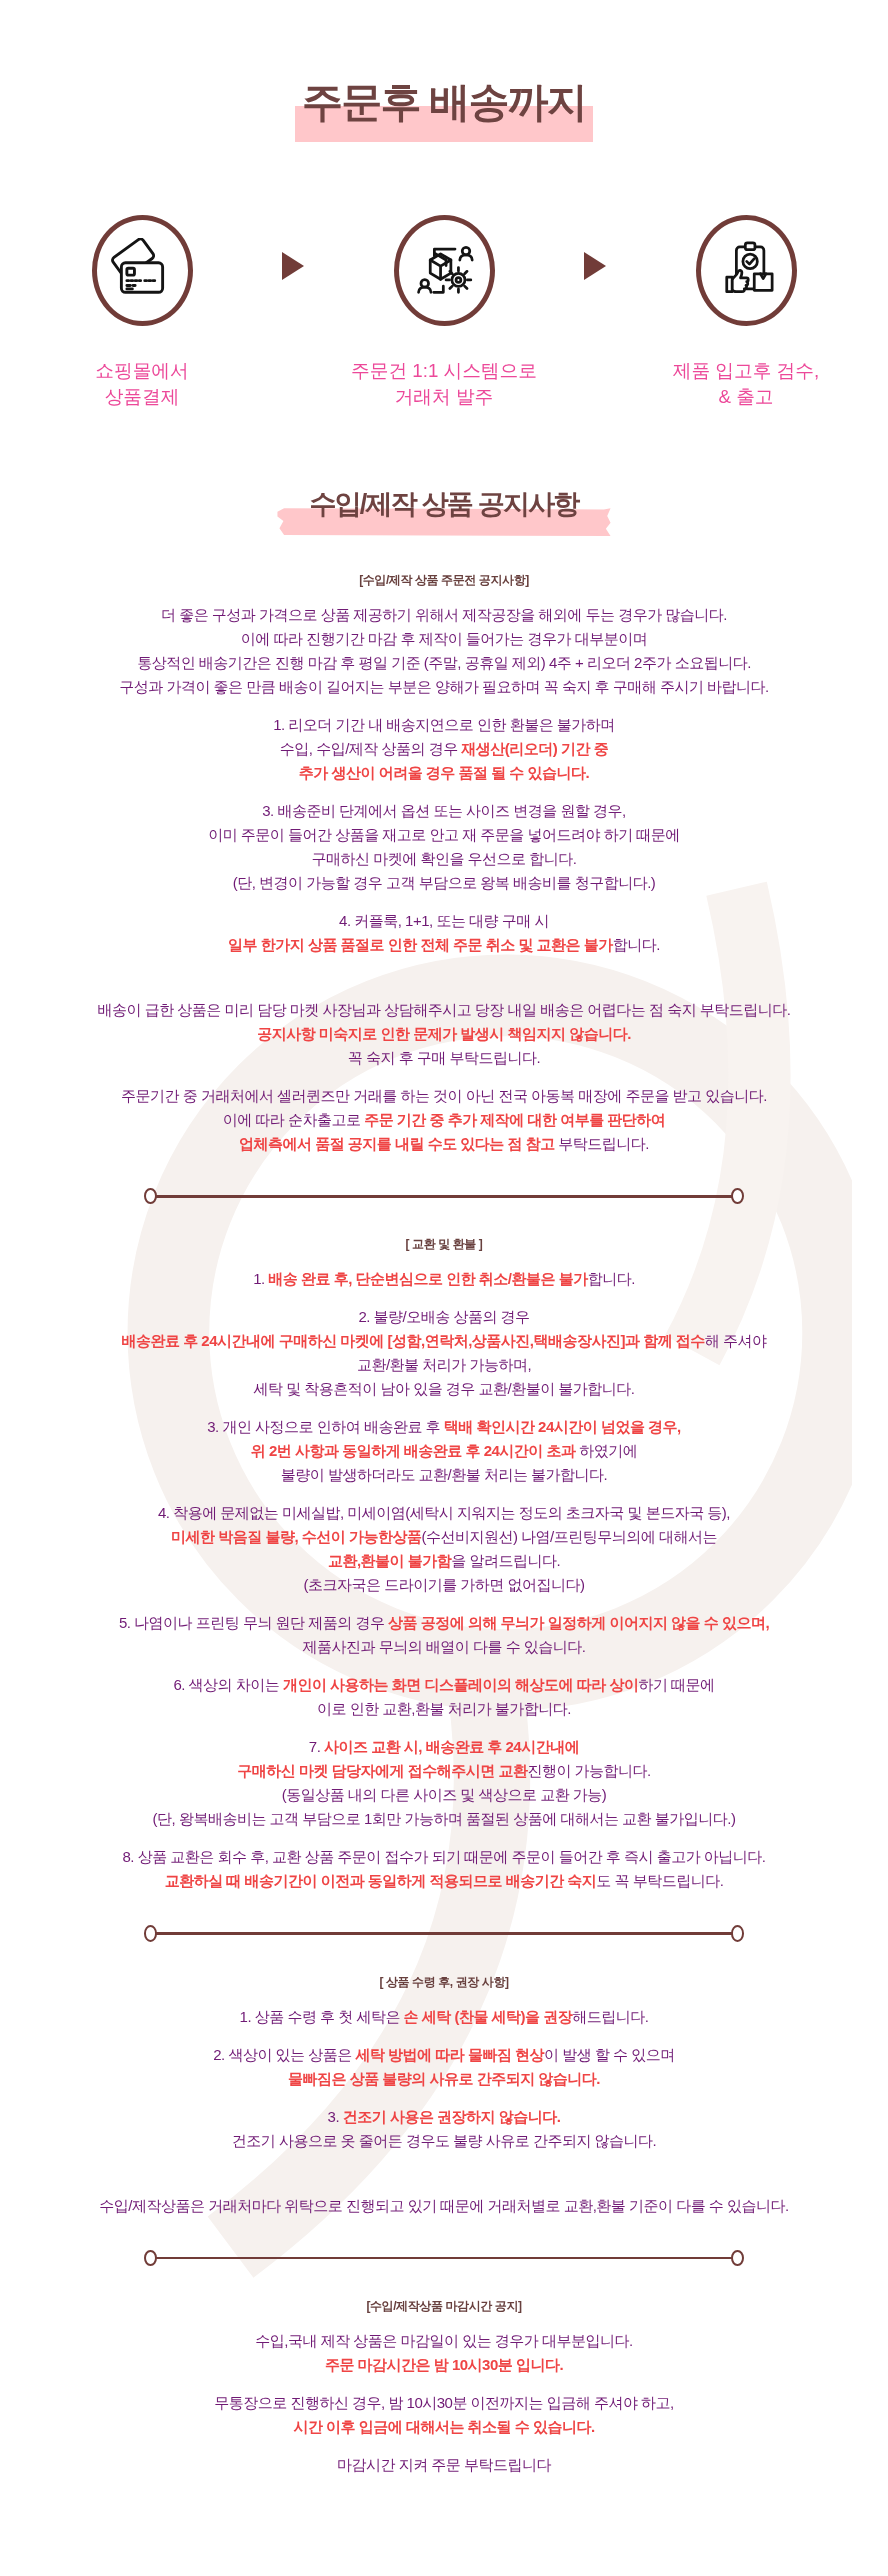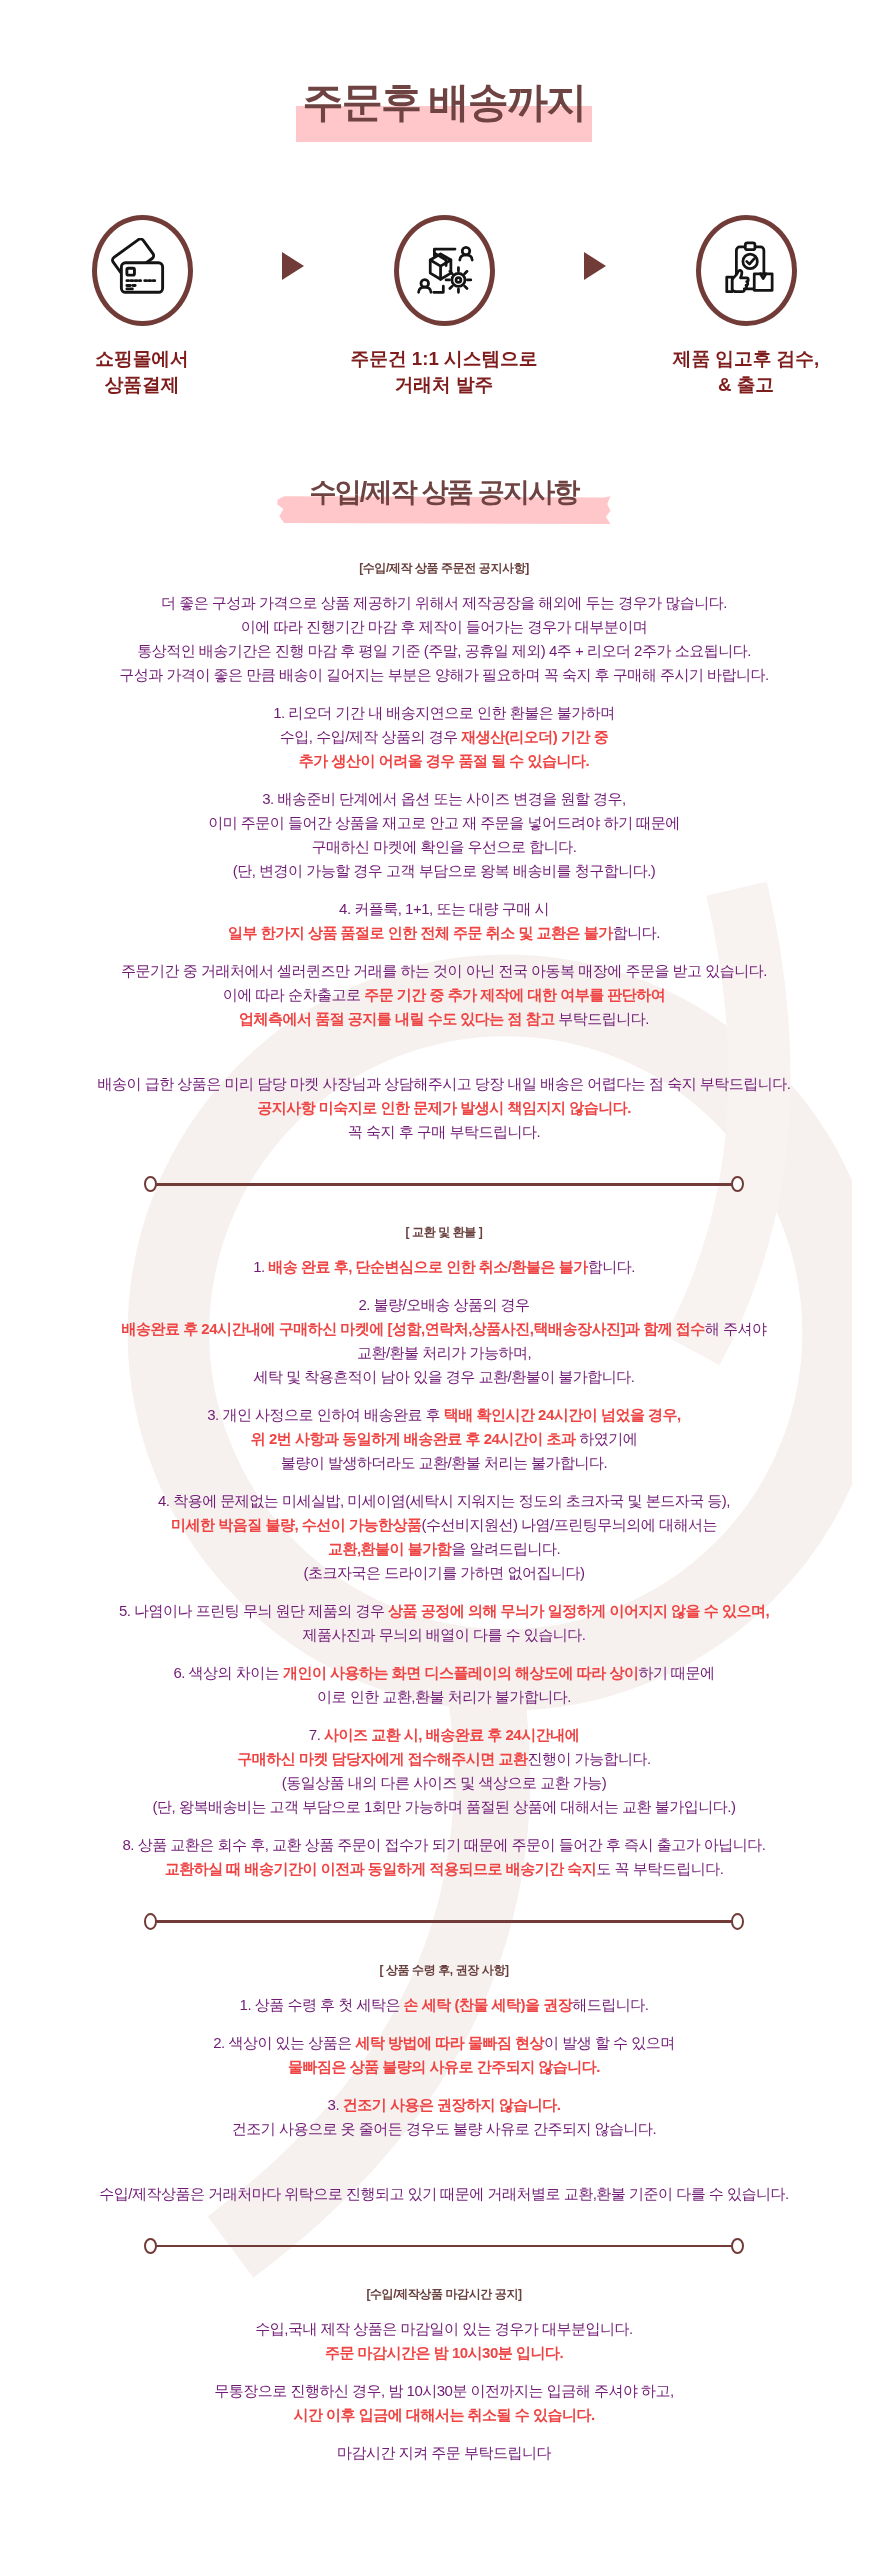--- a/index.html
+++ b/index.html
@@ -7,21 +7,21 @@
     width:888px;height:2576px;overflow:hidden;position:relative;
     background:#ffffff;
     font-family:"Liberation Sans",sans-serif;
     -webkit-font-smoothing:antialiased;
   }
   .wm{position:absolute;left:124px;top:782px;z-index:0;pointer-events:none;}
   .content{position:relative;z-index:1;}
 
   
   .title-wrap{text-align:center;}
-  .title-wrap.first{padding-top:75px;font-family:Liberation Serif, serif;}
+  .title-wrap.first{padding-top:75px;}
   .hl{display:inline-block;position:relative;}
   .hl .txt{
     position:relative;z-index:1;
     font-size:41px;font-weight:800;letter-spacing:-1.8px;
     color:#6E4341;
   }
   .hl::before{
     content:"";position:absolute;z-index:0;
     top:56%;bottom:-11.5px;left:-7px;right:-7px;
     background:#FFC7CA;
@@ -37,22 +37,22 @@
     display:flex;justify-content:center;align-items:flex-start;
     column-gap:37px;
   }
   .step{width:206px;display:flex;flex-direction:column;align-items:center;}
   .step-circle{
     width:91px;height:101px;border:5.3px solid #713C38;border-radius:50%;
     background:#fff;display:flex;align-items:center;justify-content:center;
   }
   .step-circle svg{display:block;}
   .step-label{
-    margin-top:20px;text-align:center;white-space:pre-line;
-    font-size:18.7px;font-weight:700;line-height:26px;color:#7f1d1d;
+    margin-top:32px;text-align:center;white-space:pre-line;
+    font-size:18.7px;font-weight:400;line-height:26px;color:#ec4899;
   }
   .flow-arrow{
     width:0;height:0;margin-top:37px;
     border-left:22px solid #713C38;
     border-top:14px solid transparent;
     border-bottom:14px solid transparent;
   }
 
   
   .title-wrap.second{margin-top:76px;}
@@ -176,22 +176,22 @@
 
   <div class="sections">
 
     <section>
       <h3 class="sec-heading first">[수입/제작 상품 주문전 공지사항]</h3>
       <div>
           <p class="block"><span class="s-n">더 좋은 구성과 가격으로 상품 제공하기 위해서 제작공장을 해외에 두는 경우가 많습니다.</span><br><span class="s-n">이에 따라 진행기간 마감 후 제작이 들어가는 경우가 대부분이며</span><br><span class="s-n">통상적인 배송기간은 진행 마감 후 평일 기준 (주말, 공휴일 제외) 4주 + 리오더 2주가 소요됩니다.</span><br><span class="s-n">구성과 가격이 좋은 만큼 배송이 길어지는 부분은 양해가 필요하며 꼭 숙지 후 구매해 주시기 바랍니다.</span></p>
           <p class="block"><span class="s-n">1. 리오더 기간 내 배송지연으로 인한 환불은 불가하며</span><br><span class="s-n">수입, 수입/제작 상품의 경우 </span><span class="s-r">재생산(리오더) 기간 중</span><br><span class="s-r">추가 생산이 어려울 경우 품절 될 수 있습니다.</span></p>
           <p class="block"><span class="s-n">3. 배송준비 단계에서 옵션 또는 사이즈 변경을 원할 경우,</span><br><span class="s-n">이미 주문이 들어간 상품을 재고로 안고 재 주문을 넣어드려야 하기 때문에</span><br><span class="s-n">구매하신 마켓에 확인을 우선으로 합니다.</span><br><span class="s-n">(단, 변경이 가능할 경우 고객 부담으로 왕복 배송비를 청구합니다.)</span></p>
           <p class="block"><span class="s-n">4. 커플룩, 1+1, 또는 대량 구매 시</span><br><span class="s-r">일부 한가지 상품 품절로 인한 전체 주문 취소 및 교환은 불가</span><span class="s-n">합니다.</span></p>
+          <p class="block block-lg"><span class="s-n">배송이 급한 상품은 미리 담당 마켓 사장님과 상담해주시고 당장 내일 배송은 어렵다는 점 숙지 부탁드립니다.</span><br><span class="s-r">공지사항 미숙지로 인한 문제가 발생시 책임지지 않습니다.</span><br><span class="s-n">꼭 숙지 후 구매 부탁드립니다.</span></p>
           <p class="block"><span class="s-n">주문기간 중 거래처에서 셀러퀸즈만 거래를 하는 것이 아닌 전국 아동복 매장에 주문을 받고 있습니다.</span><br><span class="s-n">이에 따라 순차출고로 </span><span class="s-r">주문 기간 중 추가 제작에 대한 여부를 판단하여</span><br><span class="s-r">업체측에서 품절 공지를 내릴 수도 있다는 점 참고</span><span class="s-n"> 부탁드립니다.</span></p>
-          <p class="block block-lg"><span class="s-n">배송이 급한 상품은 미리 담당 마켓 사장님과 상담해주시고 당장 내일 배송은 어렵다는 점 숙지 부탁드립니다.</span><br><span class="s-r">공지사항 미숙지로 인한 문제가 발생시 책임지지 않습니다.</span><br><span class="s-n">꼭 숙지 후 구매 부탁드립니다.</span></p>
         </div>
     </section>
 
     <div class="divider">
       <span class="ring"></span>
       <span class="line"></span>
       <span class="ring"></span>
     </div>
 
     <section>

